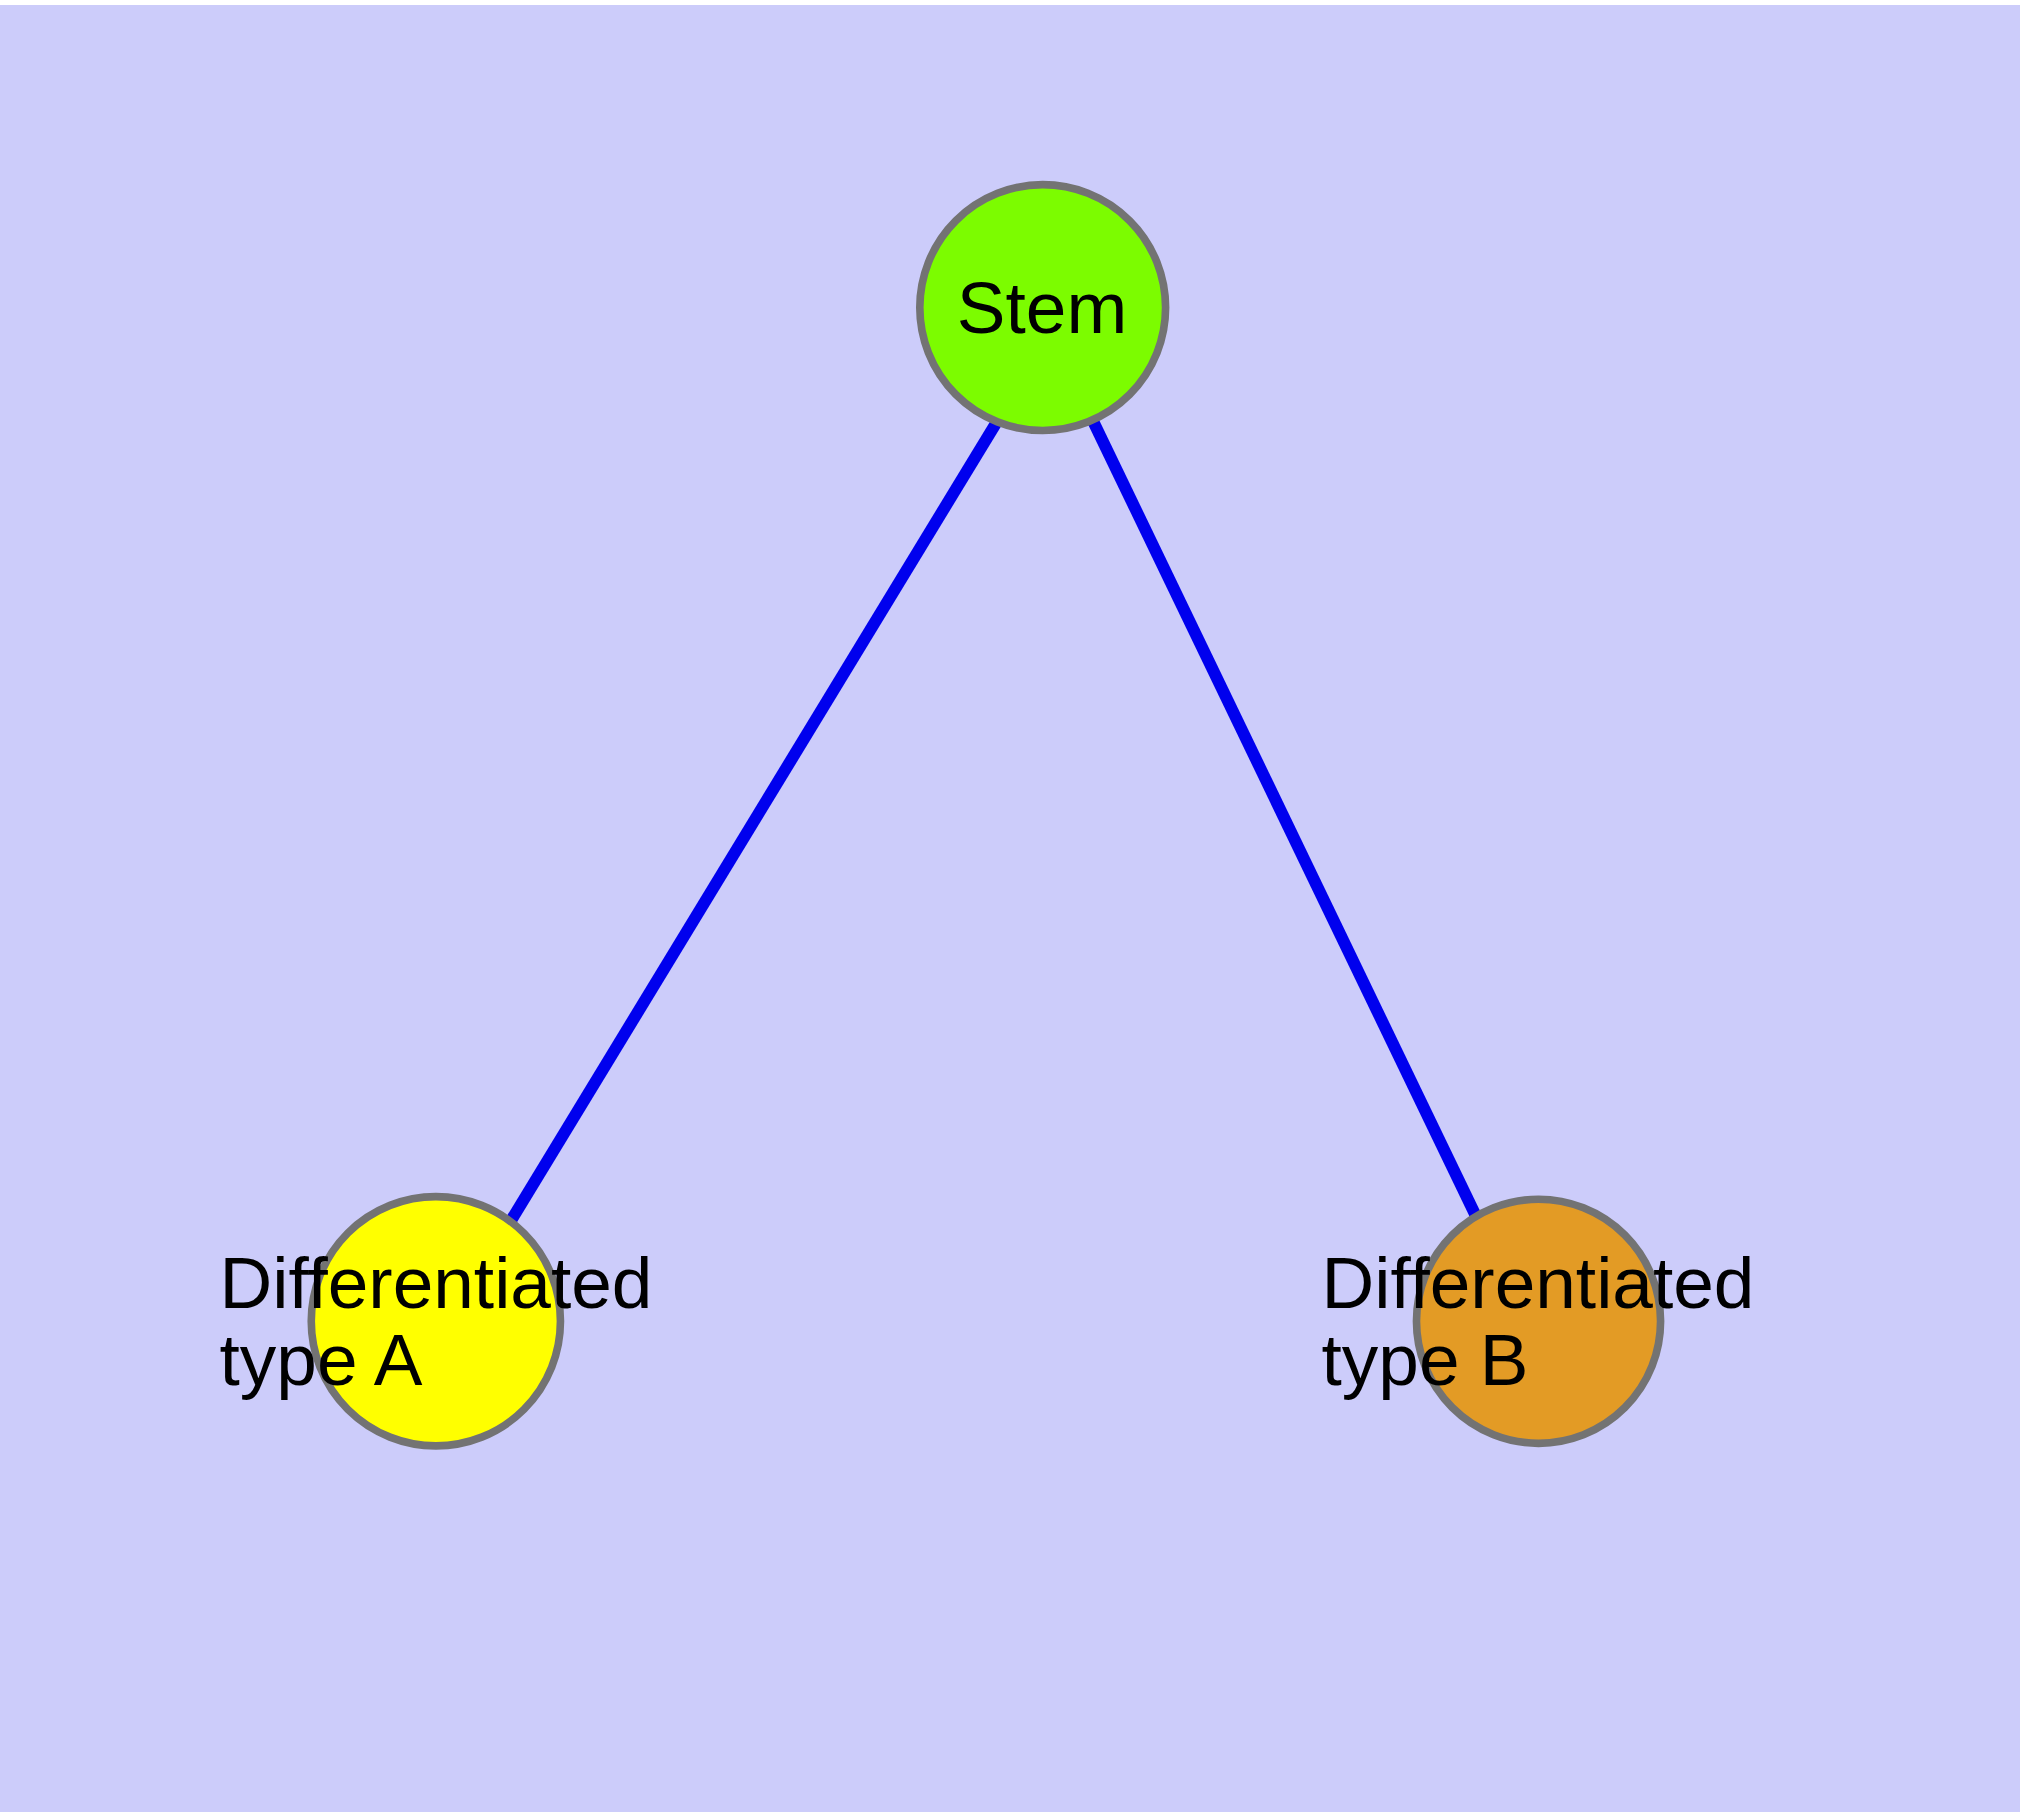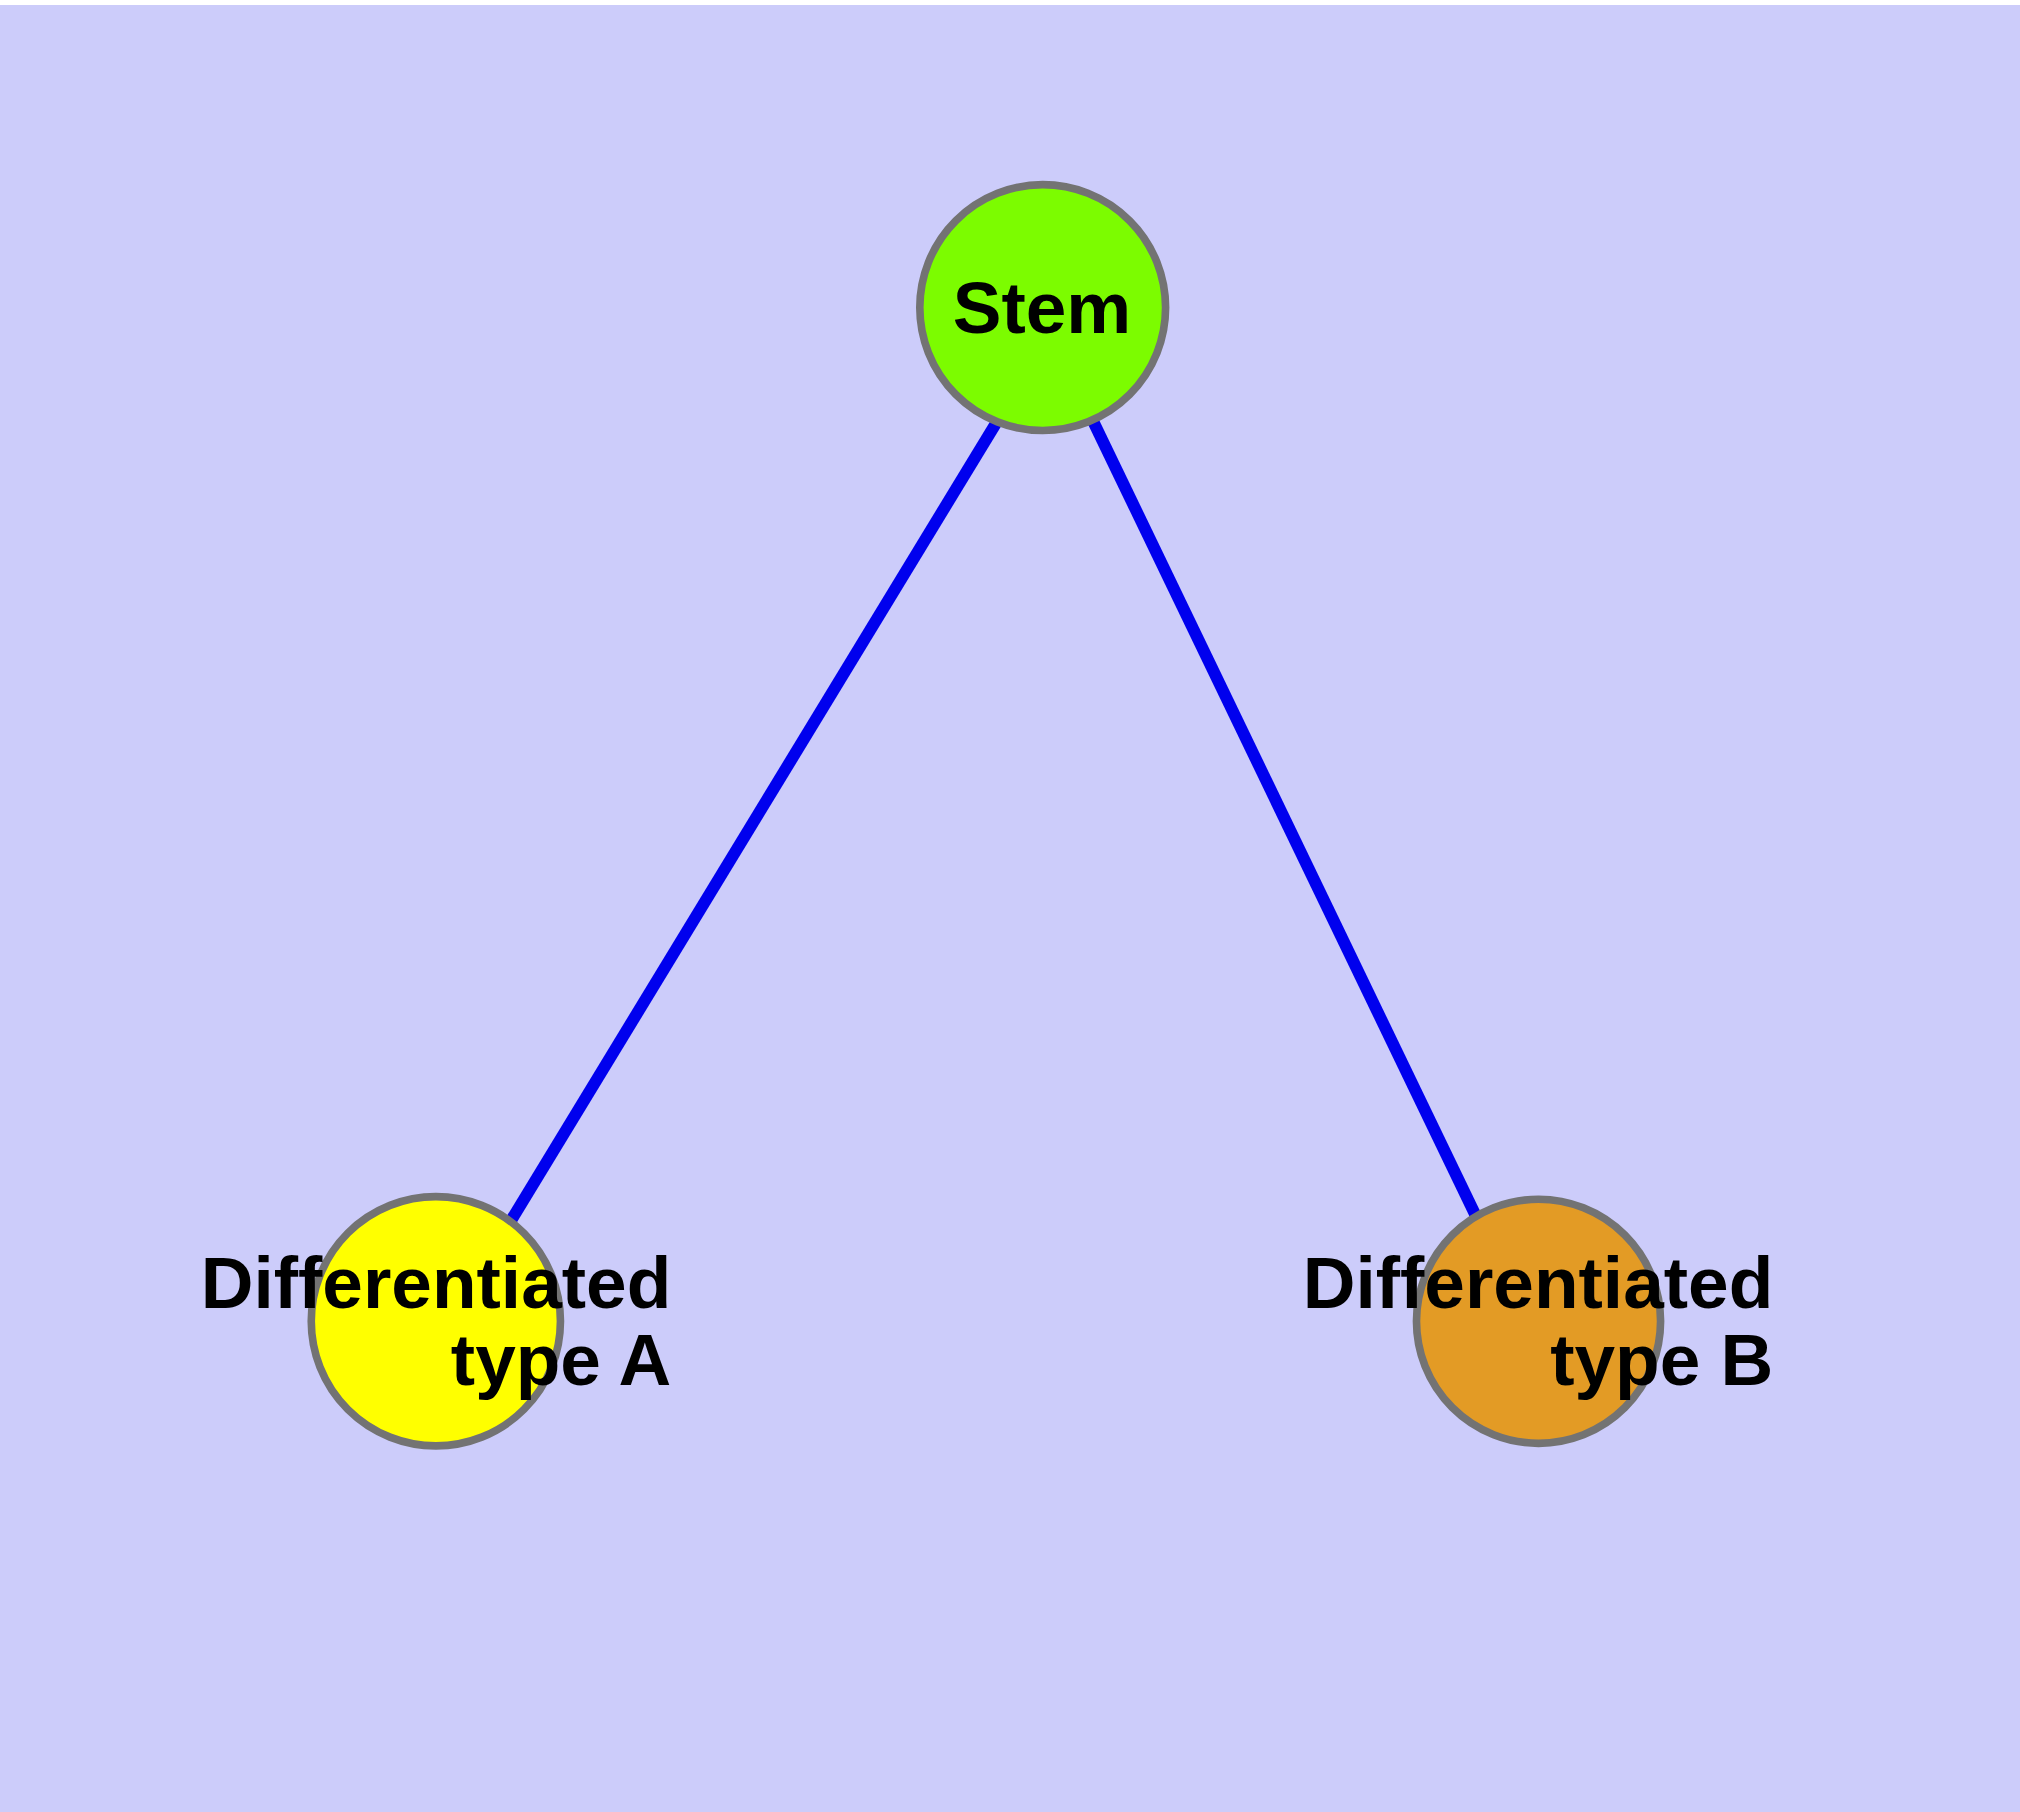--- a/index.html
+++ b/index.html
@@ -25,23 +25,23 @@
   }
   #graph-svg {
     position: absolute;
     left: 0;
     top: 0;
     width: 2021px;
     height: 1807px;
   }
   .node-label {
     position: absolute;
-    text-align: right;
+    text-align: left;
     color: #000000;
-    font-weight: bold;
+    font-weight: normal;
     line-height: 1.06;
     white-space: pre;
     pointer-events: none;
     transform: translate(-50%, -50%);
   }
   .label-stem   { font-size: 73px; }
   .label-diffa  { font-size: 73px; }
   .label-diffb  { font-size: 73px; }
 </style>
 </head>

